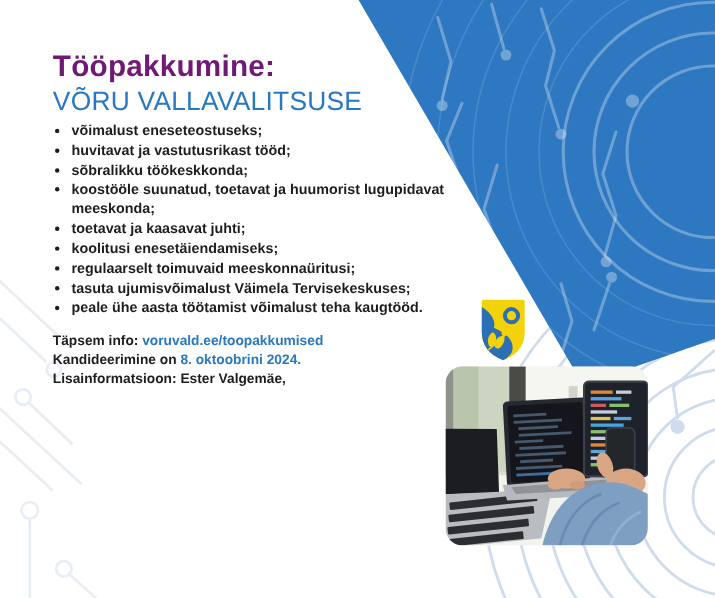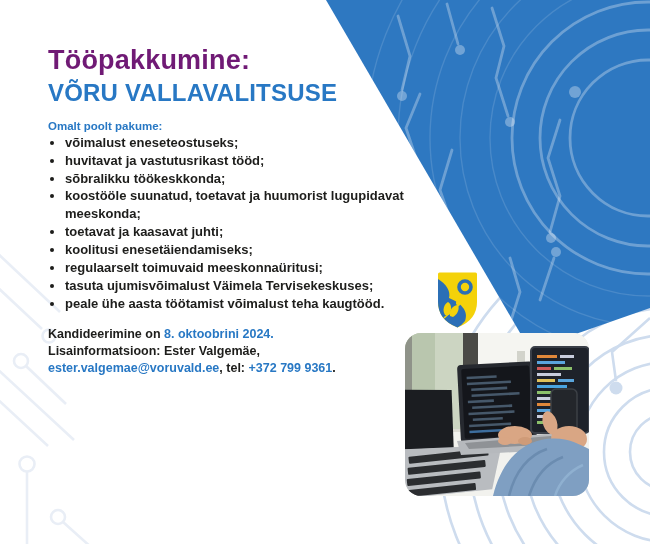--- a/index.html
+++ b/index.html
@@ -11,21 +11,21 @@
   .bg-layer{position:absolute;inset:0;z-index:0;}
   .content{
     position:absolute;left:48px;top:44px;width:356px;z-index:3;
     color:#1d1d1b;
   }
   .kicker{
     font-size:27px;font-weight:bold;color:#701a75;line-height:1.2;
     letter-spacing:.2px;margin:0 0 2px 0;
   }
   .headline{
-    font-size:24px;font-weight:bold;color:#2878C4;line-height:1.22;
+    font-size:24px;font-weight:normal;color:#2878C4;line-height:1.22;
     letter-spacing:.2px;margin:0;
   }
   .intro{
     margin:14px 0 0 0;font-size:11.5px;font-weight:bold;line-height:1.38;
     color:#1d1d1b;
   }
   .offer-heading{
     margin:12px 0 2px 0;font-size:11.5px;font-weight:bold;color:#2878C4;
   }
   ul.offer-list{
@@ -127,37 +127,36 @@
       </g>
     </g>
   </svg>
 </div>
 
 <div class="content">
   <div class="kicker">Tööpakkumine:</div>
   <div class="headline">VÕRU VALLAVALITSUSE</div>
 
 
-  <div class="offer-heading">Omalt poolt pakume:</div>
   <ul class="offer-list">
     <li>võimalust eneseteostuseks;</li>
     <li>huvitavat ja vastutusrikast tööd;</li>
     <li>sõbralikku töökeskkonda;</li>
     <li>koostööle suunatud, toetavat ja huumorist lugupidavat meeskonda;</li>
     <li>toetavat ja kaasavat juhti;</li>
     <li>koolitusi enesetäiendamiseks;</li>
     <li>regulaarselt toimuvaid meeskonnaüritusi;</li>
     <li>tasuta ujumisvõimalust Väimela Tervisekeskuses;</li>
     <li>peale ühe aasta töötamist võimalust teha kaugtööd.</li>
   </ul>
 
   <div class="contact">
+    <div><span>Täpsem info: </span><a>voruvald.ee/toopakkumised</a></div>
     <div><span>Kandideerimine on </span><span class="blue">8. oktoobrini 2024.</span></div>
     <div>Lisainformatsioon: Ester Valgemäe,</div>
-    <div><a>ester.valgemae@voruvald.ee</a><span>, tel: </span><a>+372 799 9361</a><span>.</span></div>
   </div>
 </div>
 
 <div class="coat">
   <svg width="45" height="59" viewBox="0 0 45 59">
 
     <path d="M3,3 Q3,1.5 4.5,1.5 L40.5,1.5 Q42,1.5 42,3 L42,31 Q42,49 22.5,56.5 Q3,49 3,31 Z" fill="#F4D20A"></path>
 
     <path d="M3,8 C11,13 16,20 14,27 C26,32 34,40 30,50 Q27,54 22.5,56.5 Q3,49 3,31 Z" fill="#2B6FB6"></path>
 

